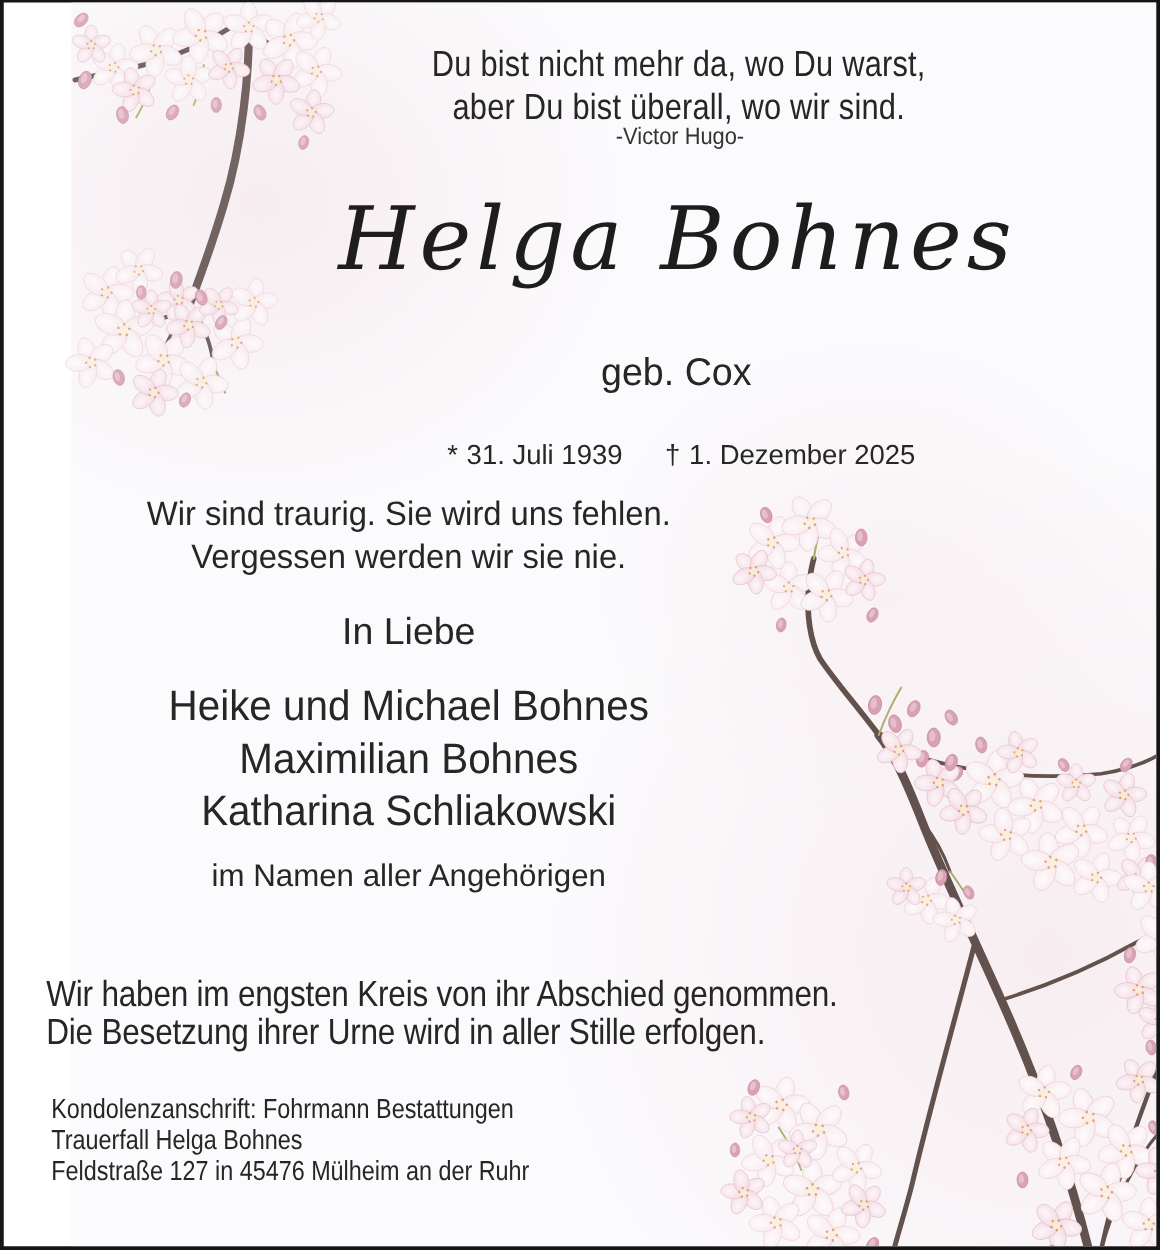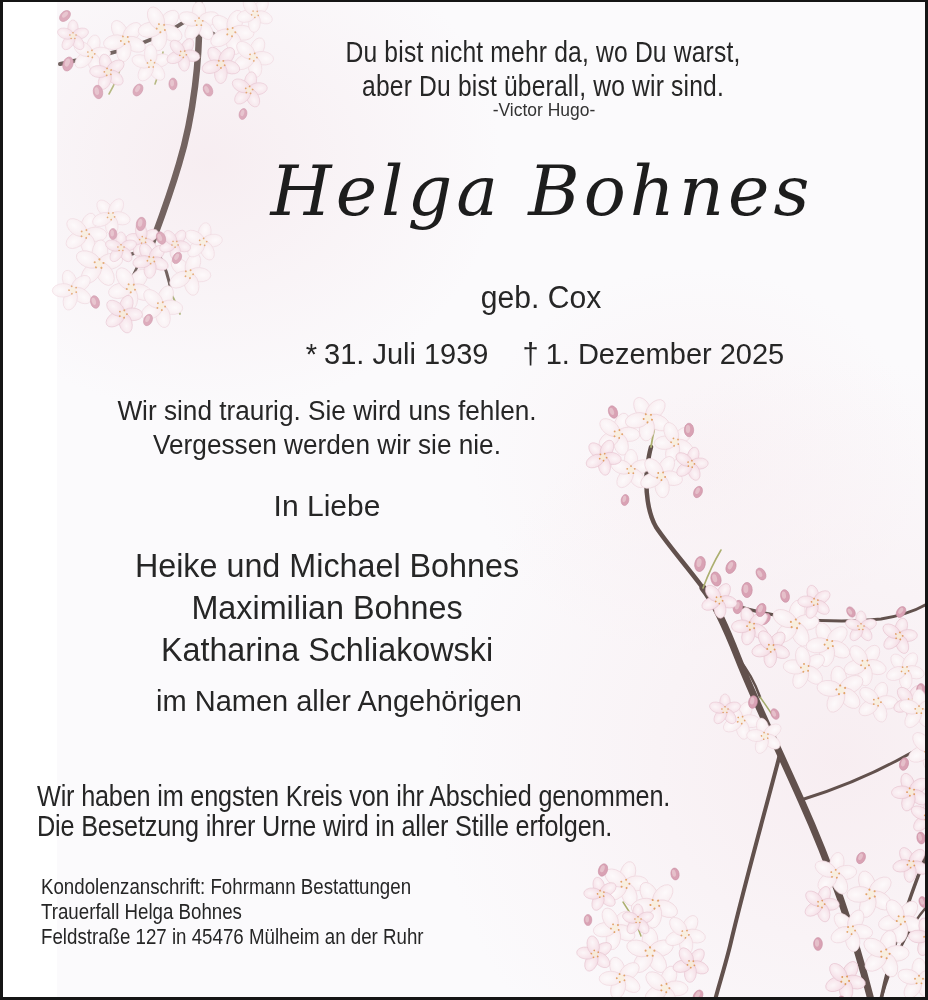--- a/index.html
+++ b/index.html
@@ -23,27 +23,27 @@
   .blk{position:absolute;color:#262626;white-space:nowrap;}
   .ctr{transform:translateX(-50%) scaleX(var(--sx,1));text-align:center;}
   .lft{transform:scaleX(var(--sx,1));transform-origin:left top;}
 
   .quote{left:540px;top:33px;font-size:29px;line-height:34px;--sx:.85;letter-spacing:.2px;}
   .quote-attr{left:541px;top:97px;font-size:19px;line-height:22px;--sx:.92;color:#333;}
   .name{left:528px;top:148px;font-family:"DejaVu Serif","Liberation Serif",serif;
         font-style:italic;font-weight:400;font-size:70px;line-height:82px;
         letter-spacing:4px;color:#1d1d1d;margin-left:11px;}
   .maiden{left:538px;top:278px;font-size:31px;line-height:36px;--sx:.97;}
-  .dates{left:542px;top:336px;font-size:29px;line-height:32px;--sx:1;}
+  .dates{left:542px;top:346px;font-size:22px;line-height:32px;--sx:1;}
   .dates .sym{margin-right:7px;}
   .dates .death-part{margin-left:34px;}
   .grief{left:324px;top:392px;font-size:27px;line-height:34px;--sx:.97;}
   .closing{left:324px;top:488px;font-size:30px;line-height:32px;--sx:1;}
   .mourners{left:324px;top:542px;font-size:34px;line-height:42px;--sx:.95;}
-  .behalf{left:336px;top:684px;font-size:29px;line-height:30px;--sx:1;}
+  .behalf{left:324px;top:684px;font-size:25px;line-height:30px;--sx:1;}
   .farewell{left:34px;top:779px;font-size:29px;line-height:30px;--sx:.87;letter-spacing:-.2px;}
   .condolence{left:38px;top:872px;font-size:22px;line-height:25px;--sx:.85;}
 </style>
 </head>
 <body>
 
 <div class="card">
   <div class="photo-panel"></div>
 
   <svg class="deco" viewBox="0 0 922 995" aria-hidden="true">

